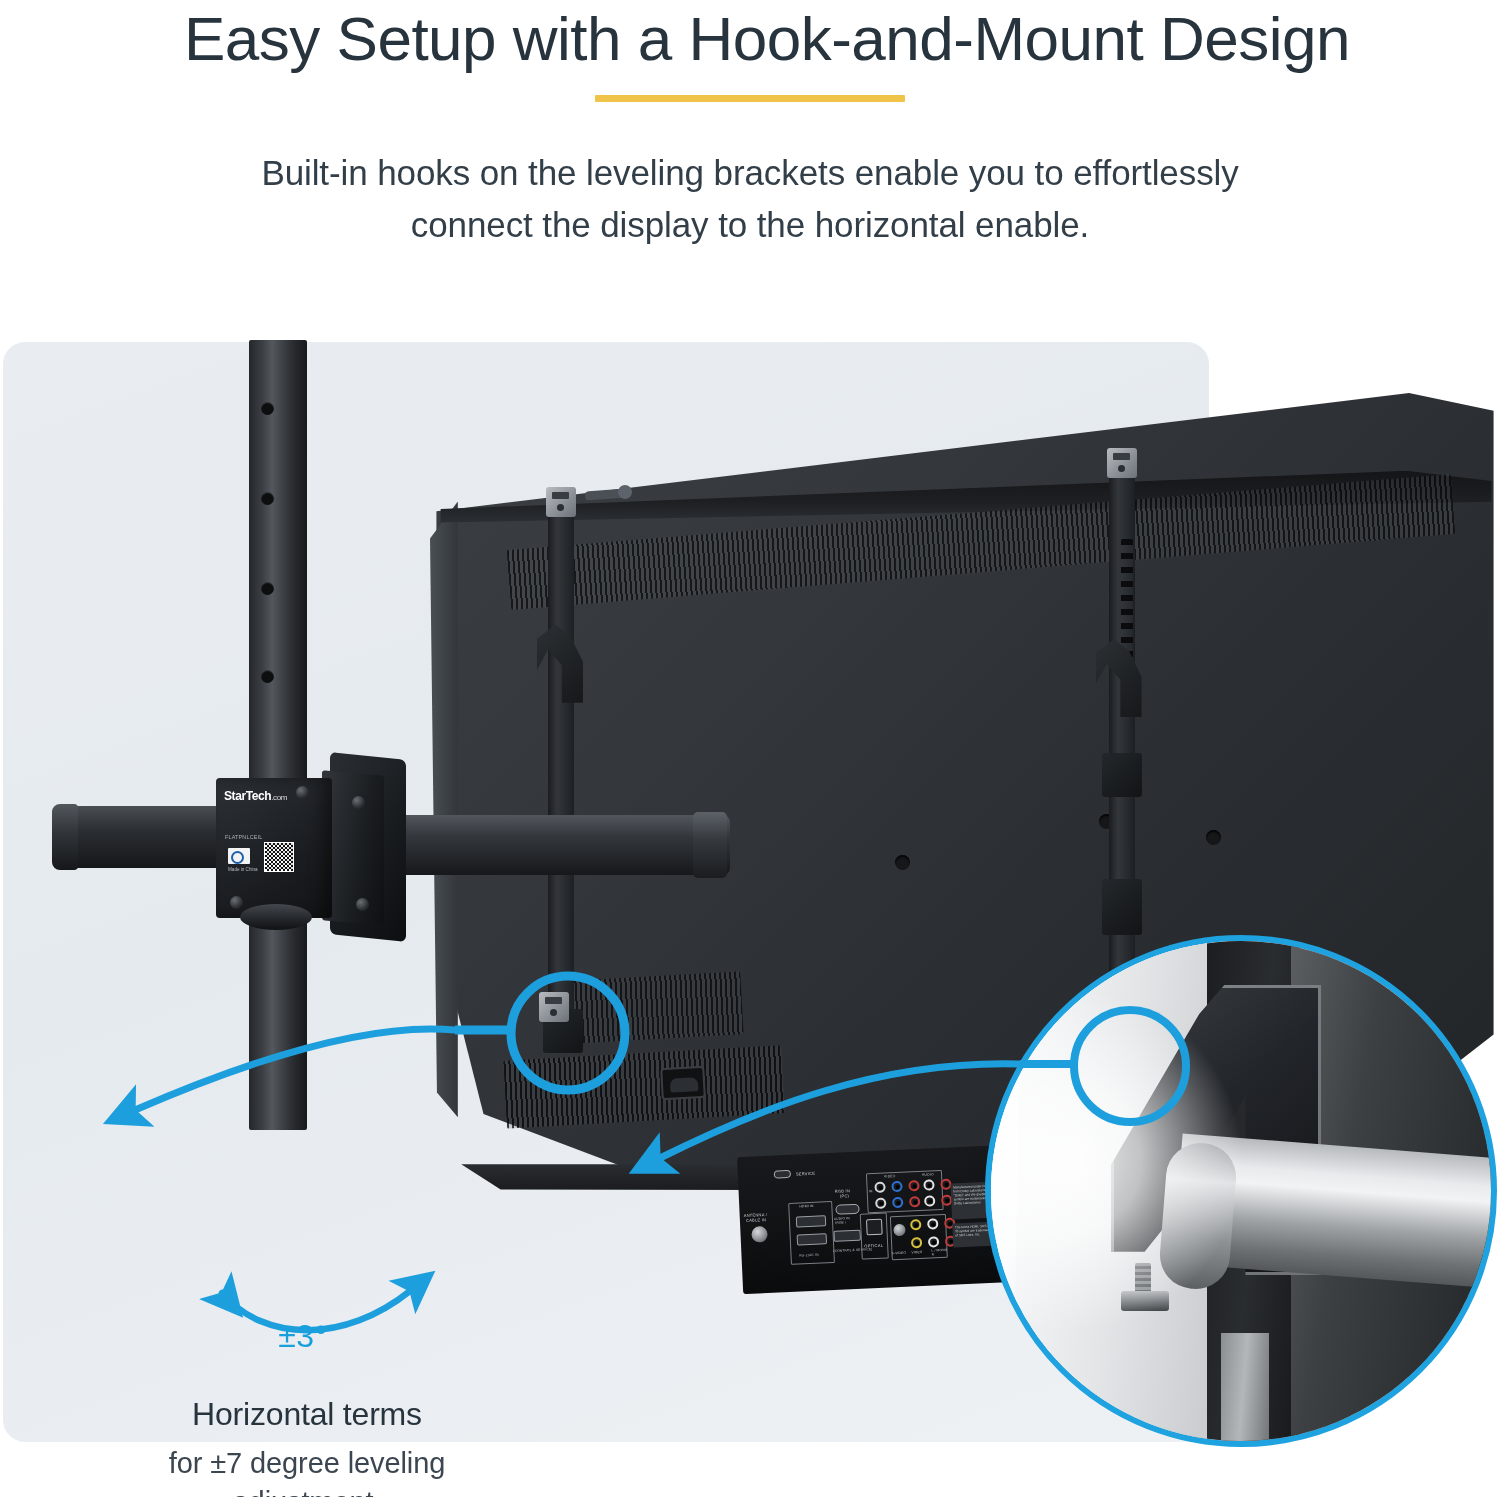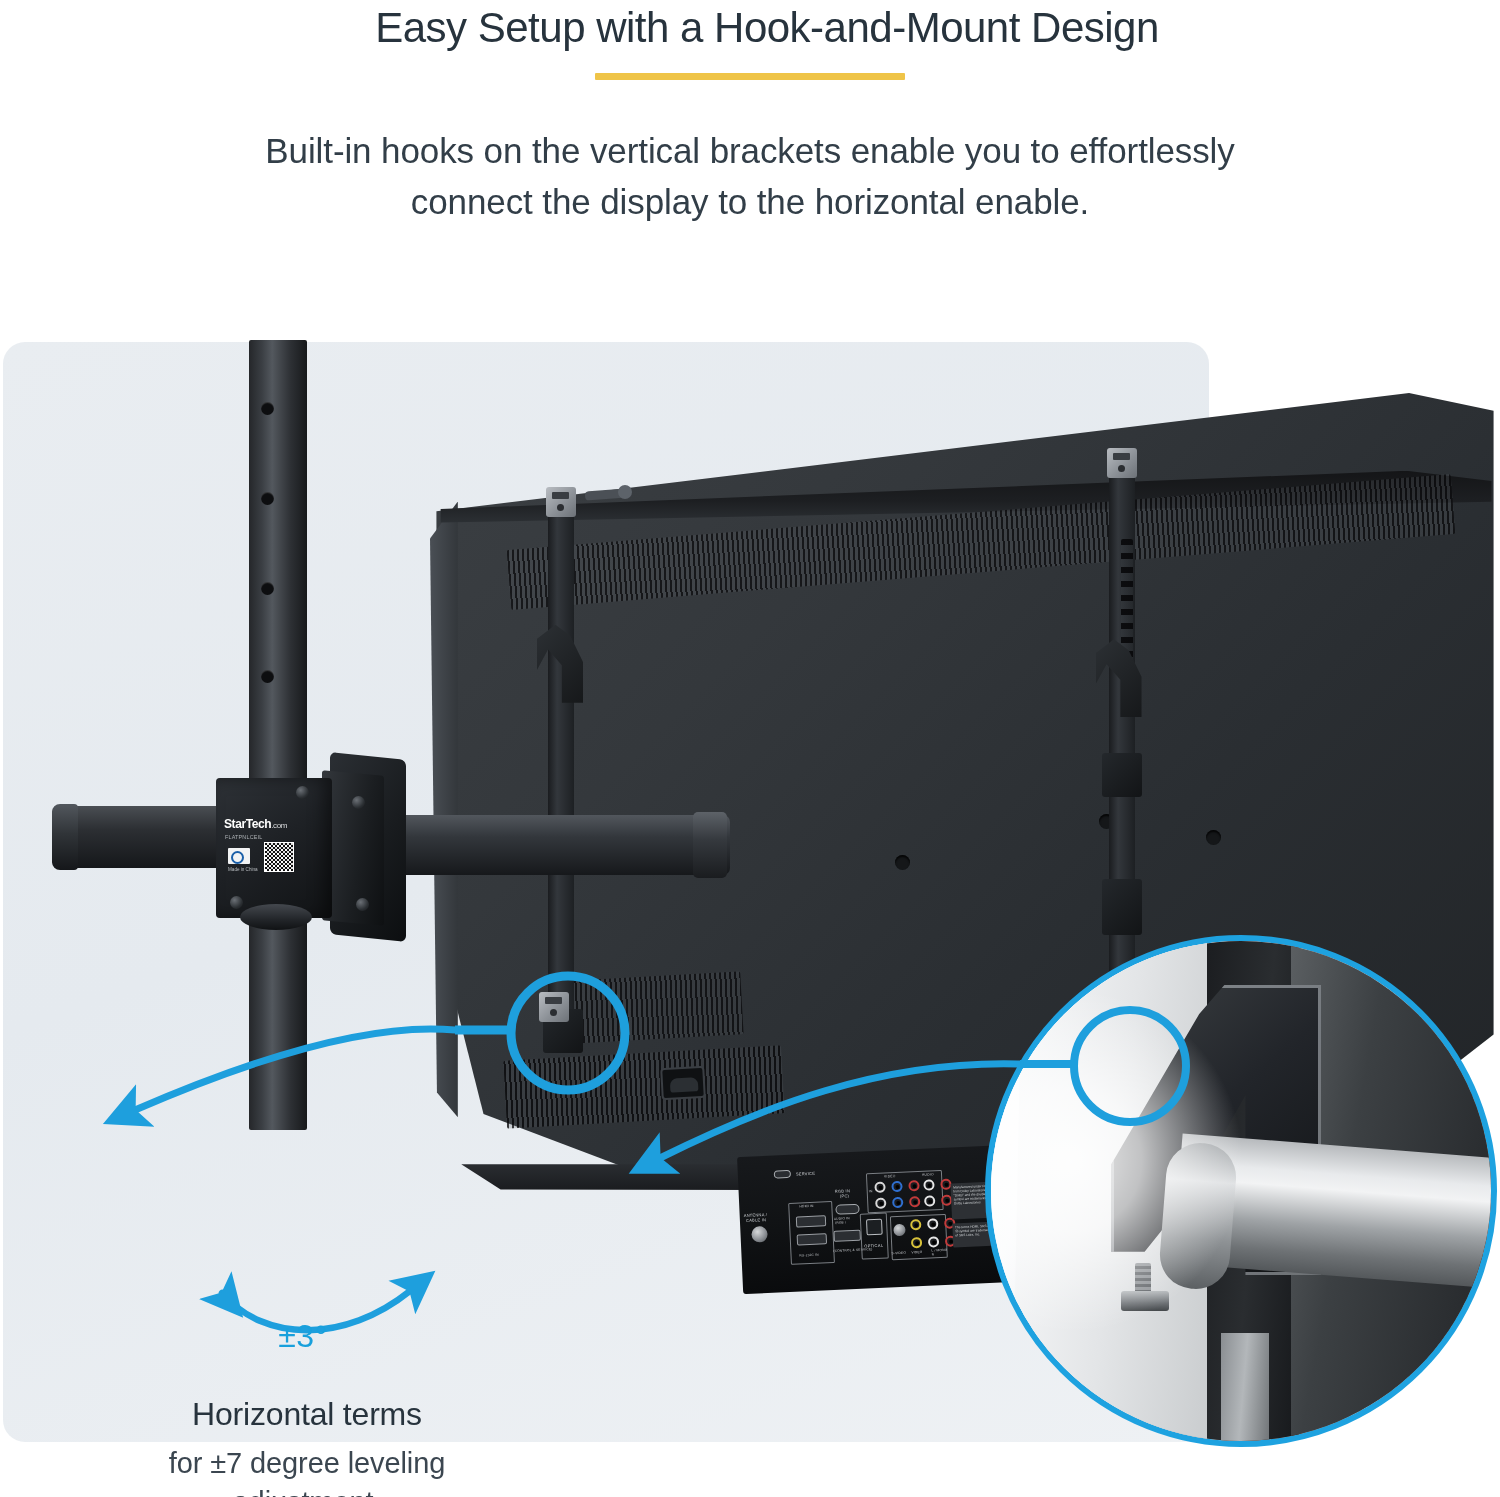--- a/index.html
+++ b/index.html
@@ -13,21 +13,21 @@
     position: relative;
   }
 
   
   .header {
     width: 1500px;
     padding-top: 4px;
     text-align: center;
   }
   .page-title {
-    font-size: 42px;
+    font-size: 62px;
     font-weight: 300;
     letter-spacing: -0.5px;
     color: #27333d;
     line-height: 1.12;
     white-space: nowrap;
     margin-left: 34px;
   }
   .divider-wrap {
     display: flex;
     justify-content: center;
@@ -441,21 +441,21 @@
   .hub-screw {
     position: absolute;
     width: 13px;
     height: 13px;
     border-radius: 50%;
     background: radial-gradient(circle at 35% 32%, #6b7076 0%, #2c3034 60%, #101214 100%);
   }
   .startech-logo {
     position: absolute;
     left: 224px;
-    top: 500px;
+    top: 472px;
     width: 74px;
     color: #ffffff;
     font-size: 12px;
     font-weight: bold;
     letter-spacing: -0.4px;
     line-height: 1;
     white-space: nowrap;
   }
   .startech-logo .dotcom {
     color: #d9dbdd;
@@ -663,21 +663,21 @@
 </style>
 </head>
 <body>
 
 <div class="header">
   <h1 class="page-title">Easy Setup with a Hook-and-Mount Design</h1>
   <div class="divider-wrap">
     <div class="divider"></div>
   </div>
   <div class="subtitle">
-    <div>Built-in hooks on the vertical brackets enable you to effortlessly</div>
+    <div>Built-in hooks on the leveling brackets enable you to effortlessly</div>
     <div>connect the display to the horizontal enable.</div>
   </div>
 </div>
 
 <div class="stage">
 
   <div class="backdrop"></div>
 
   <div class="pole">
     <div class="pole-hole" style="top:62px"></div>

